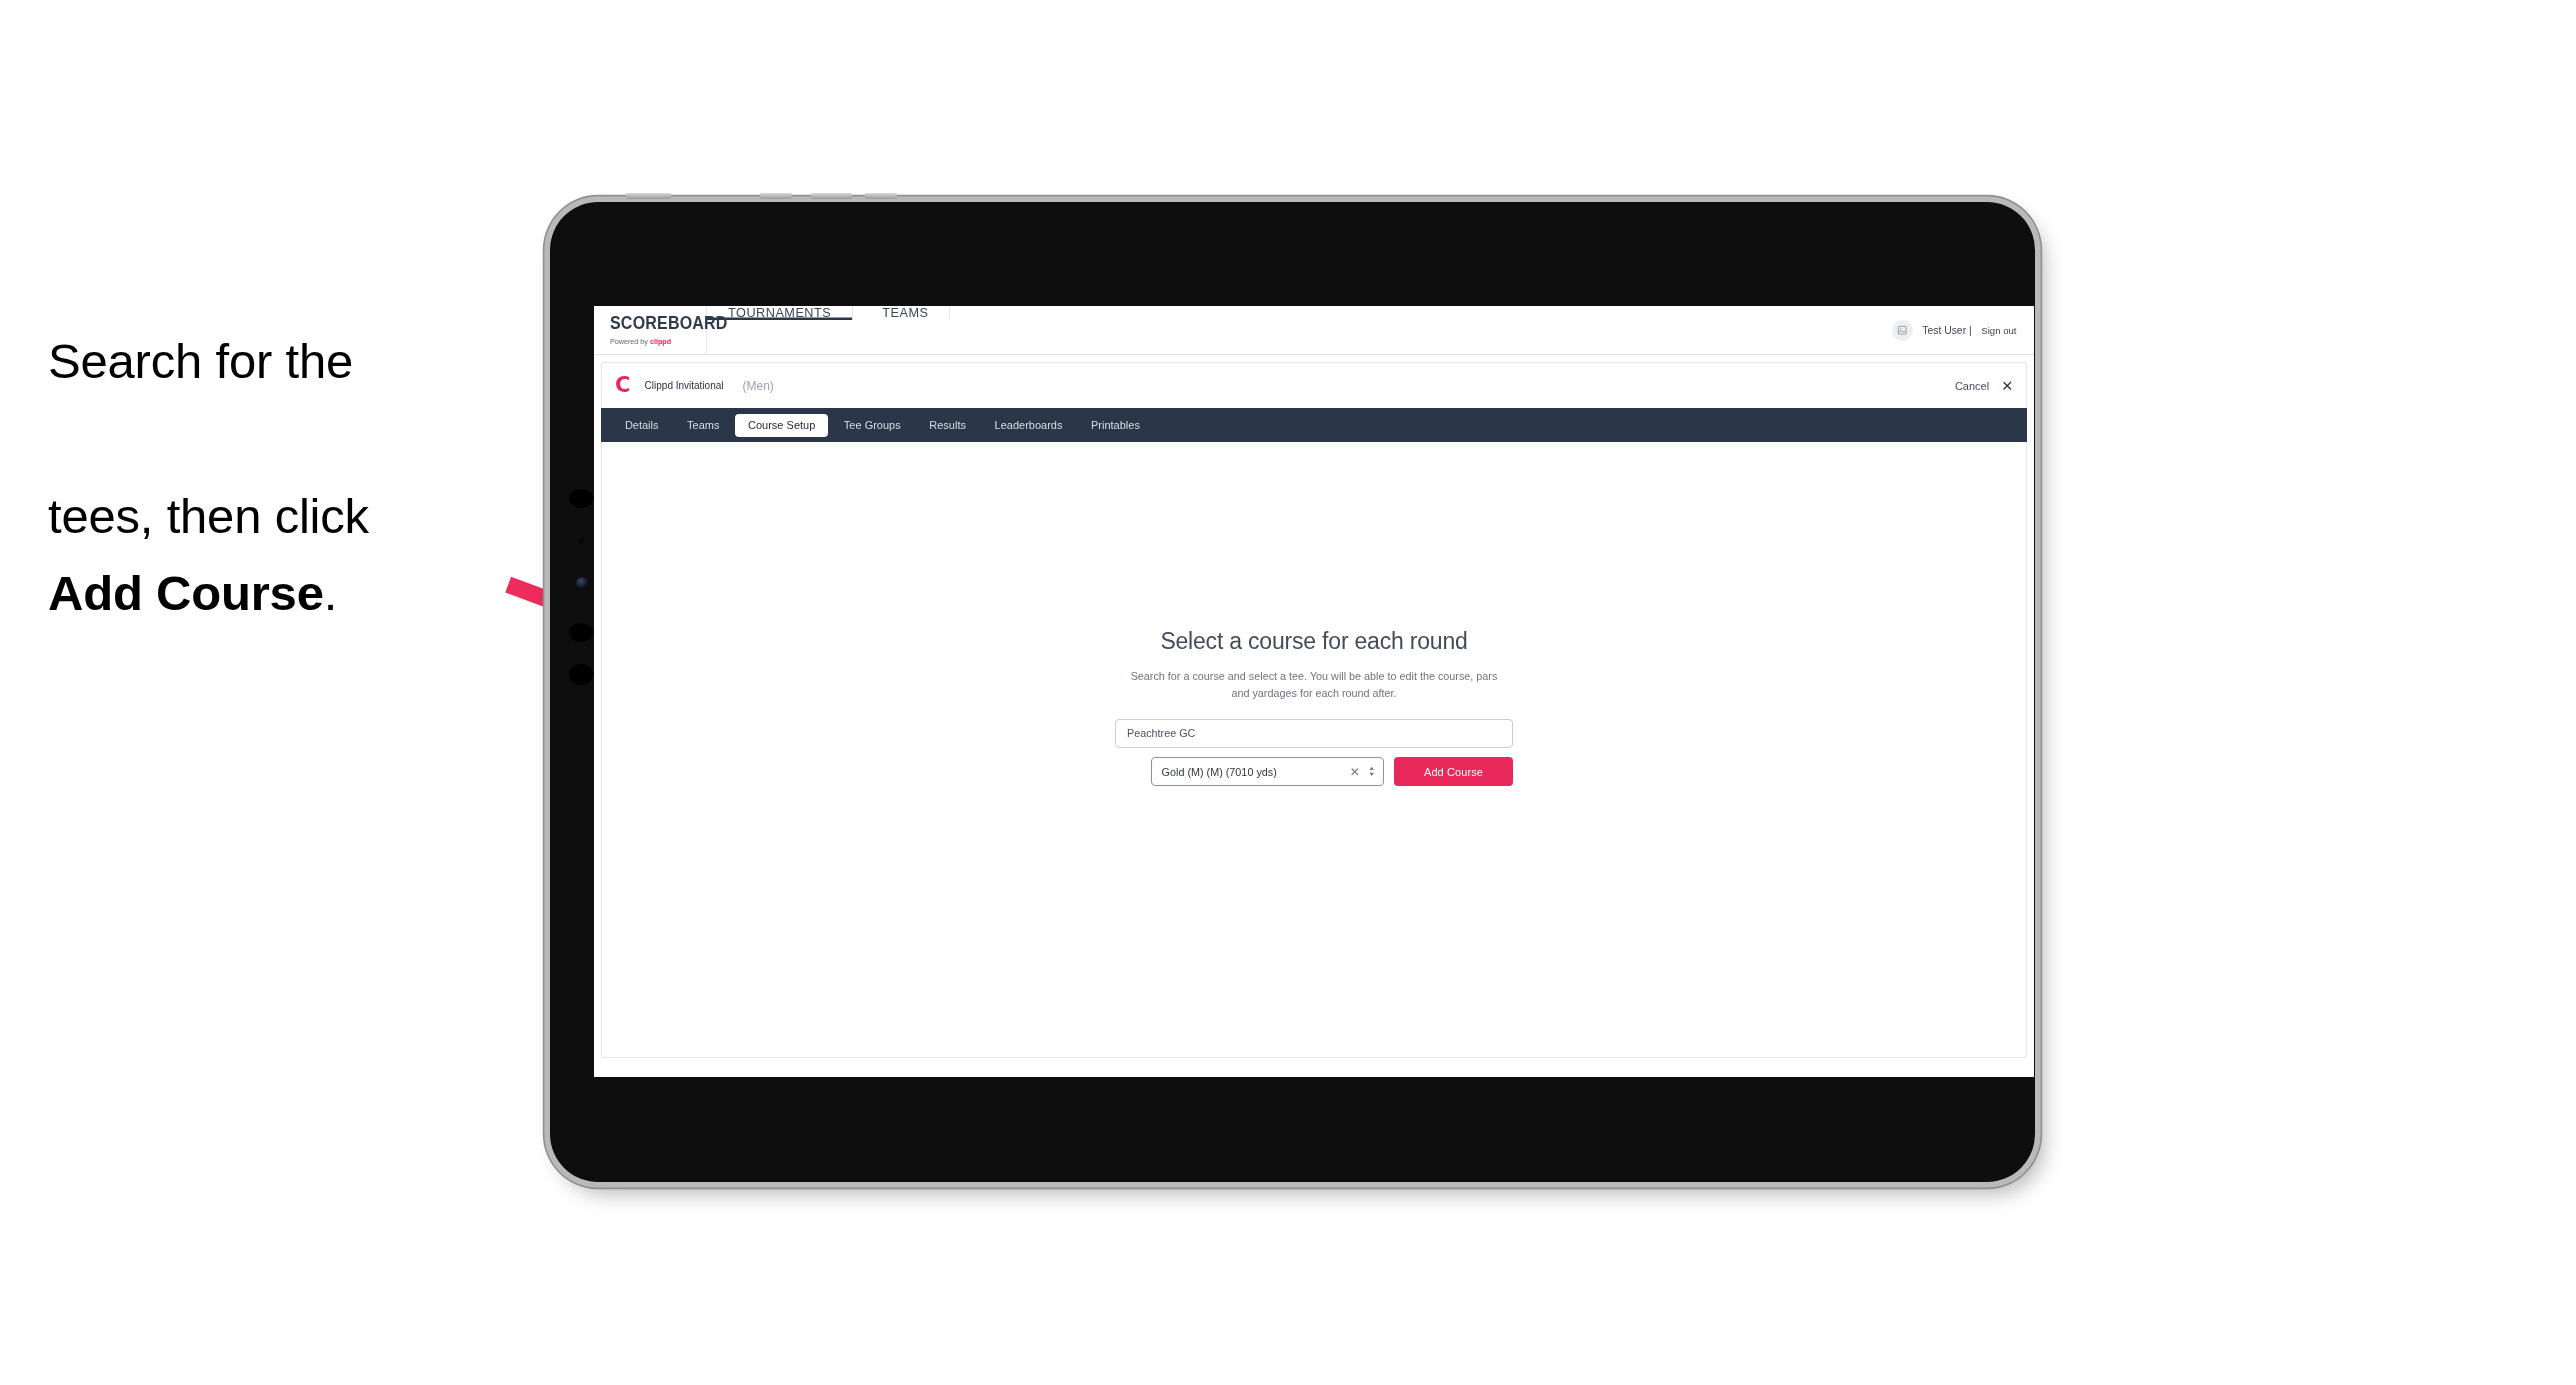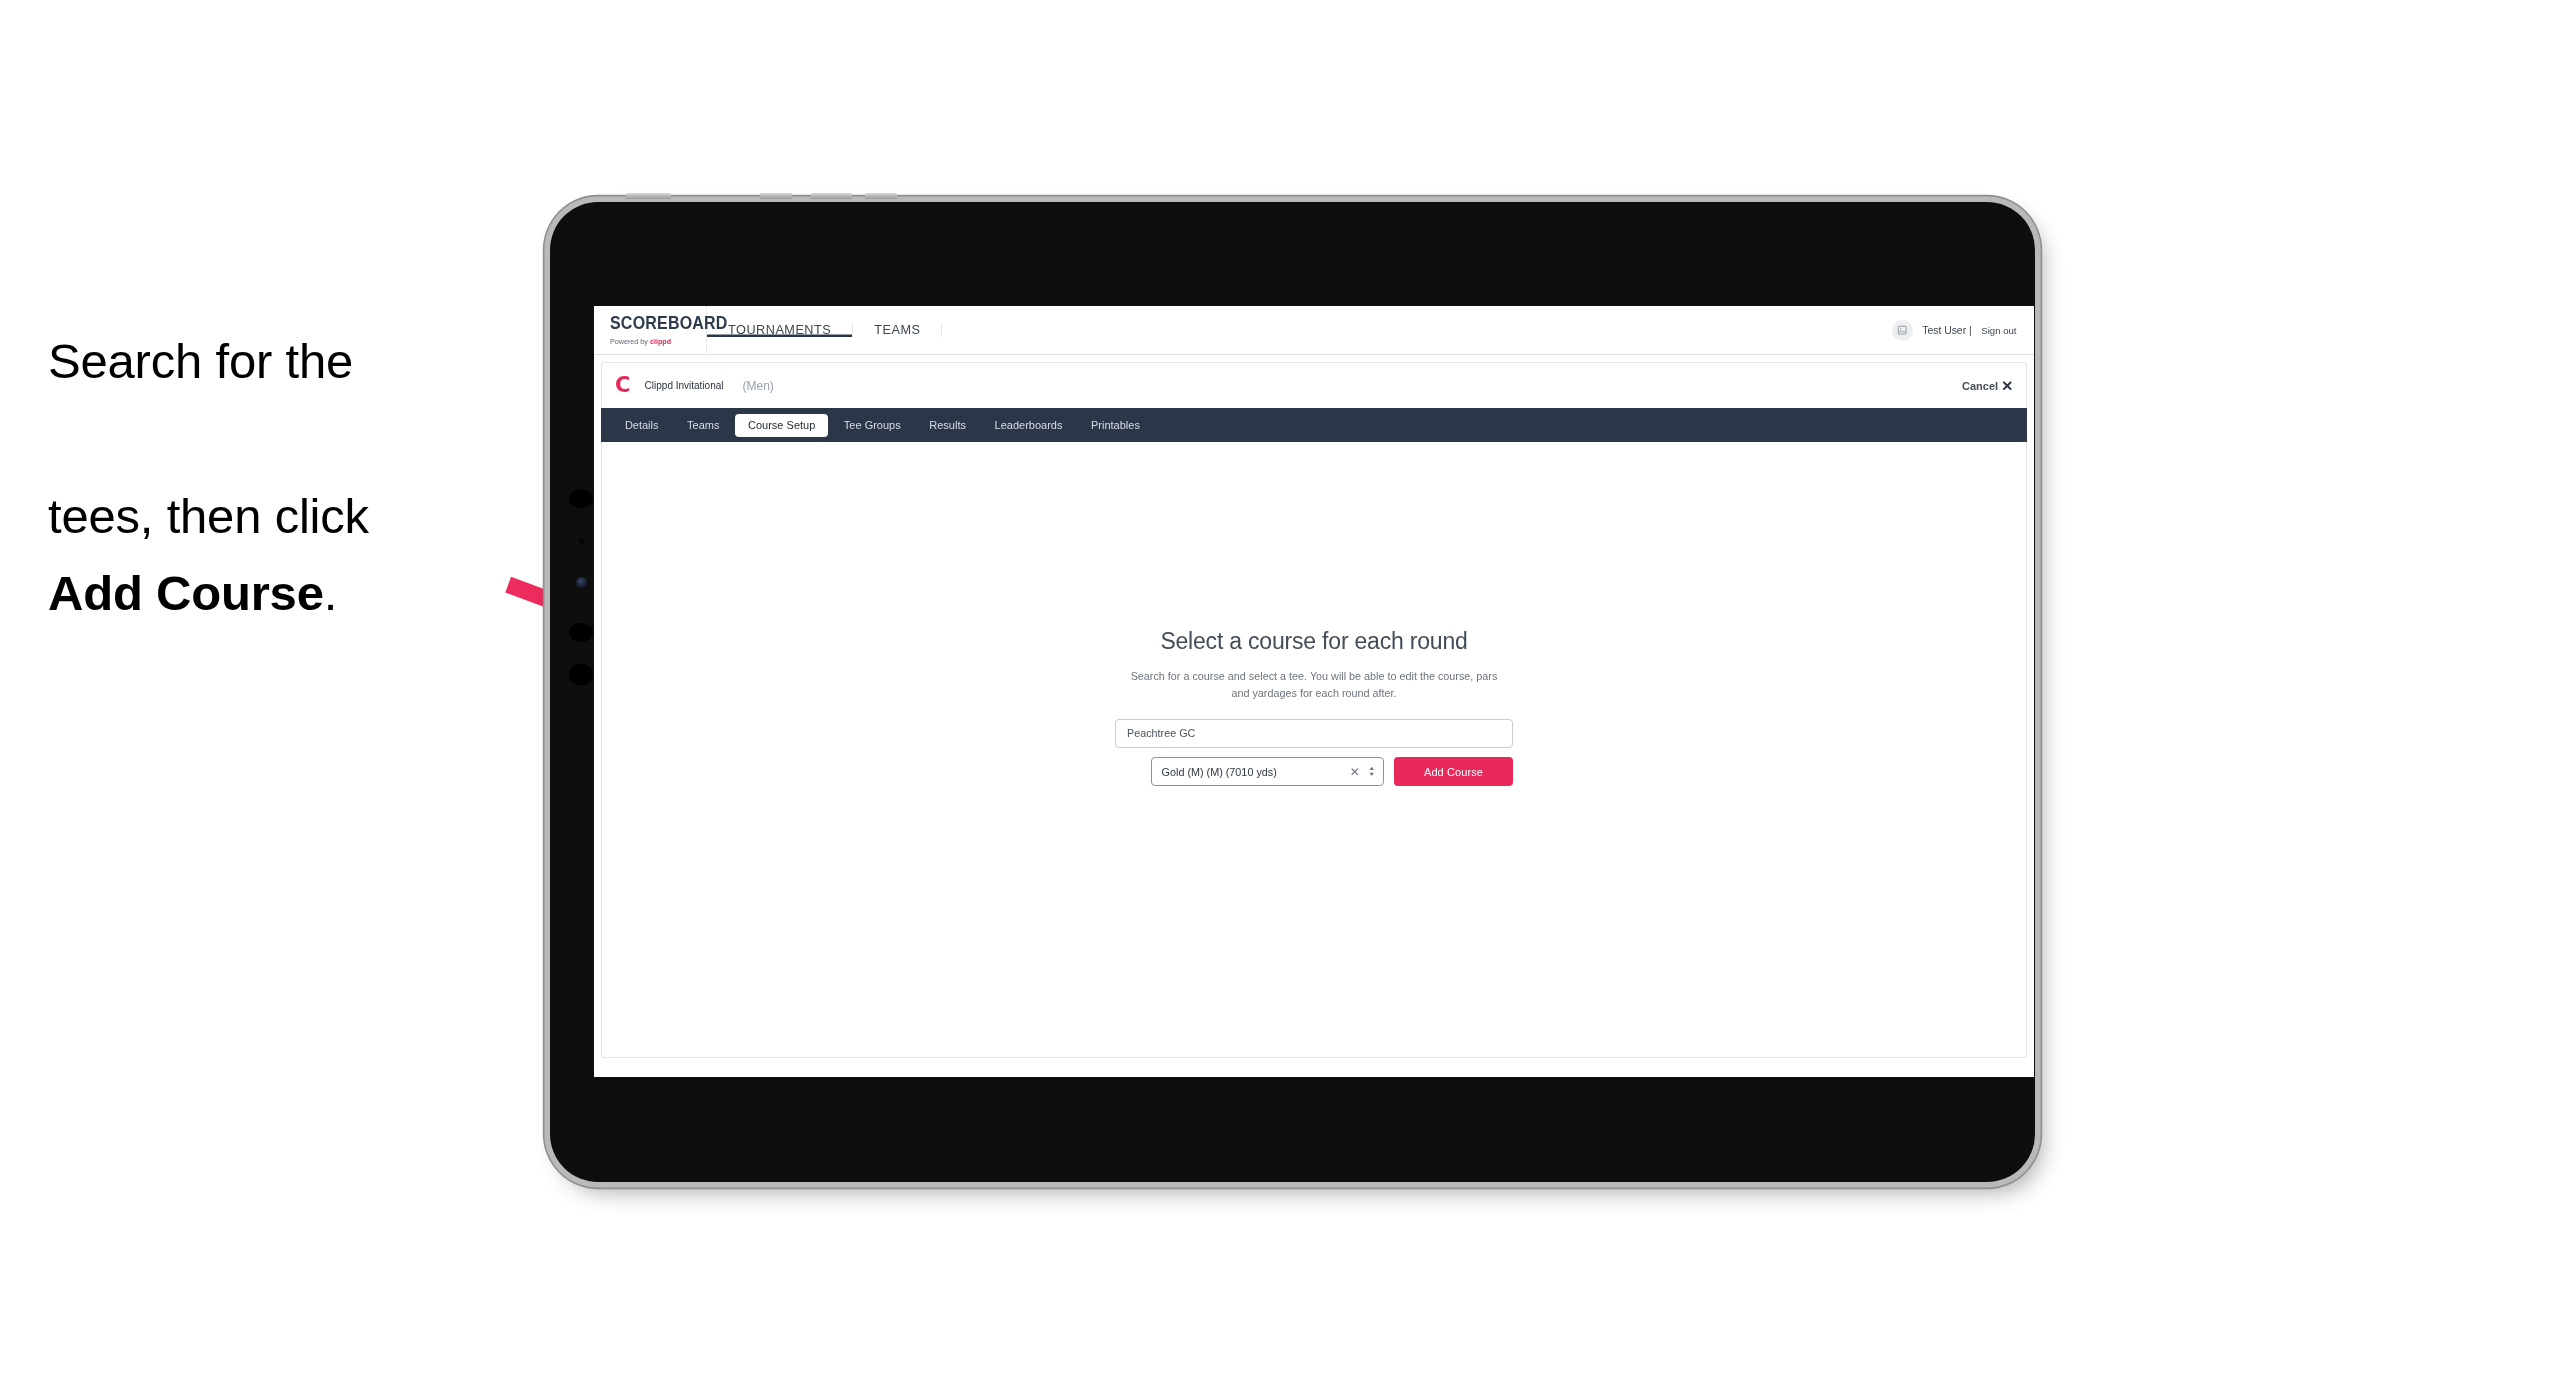--- a/index.html
+++ b/index.html
@@ -139,21 +139,21 @@
     transform-origin: left center;
   }
   .brand-sub {
     font-size: 7.2px;
     color: #5c6470;
     margin-top: 4.8px;
     white-space: nowrap;
   }
   .brand-sub .pink { color: #e8275a; font-weight: bold; }
 
-  .nav-tabs-top { display: flex; align-items: center; }
+  .nav-tabs-top { display: flex; align-items: flex-start; gap: 8px; }
   .nav-tab-top {
     display: flex;
     align-items: center;
     padding: 0 21px;
     font-size: 12.7px;
     color: #3c4552;
     letter-spacing: 0.5px;
     border-right: 0.8px solid #e6e8eb;
     cursor: pointer;
   }
@@ -206,23 +206,22 @@
   }
   .tourn-gender {
     font-size: 12px;
     color: #9aa1ac;
     margin-left: 19px;
   }
   .cancel-wrap {
     margin-left: auto;
     display: flex;
     align-items: center;
-    gap: 3px;
-    cursor: pointer;
-    font-weight: bold;
+    gap: 12px;
+    cursor: pointer;
   }
   .cancel-text { font-size: 11px; color: #444c58; }
   .cancel-x { font-size: 14.3px; color: #2b3240; line-height: 1; }
 
   
   .navbar {
     margin: 0 7.2px;
     height: 34px;
     background: #2b3649;
     display: flex;

